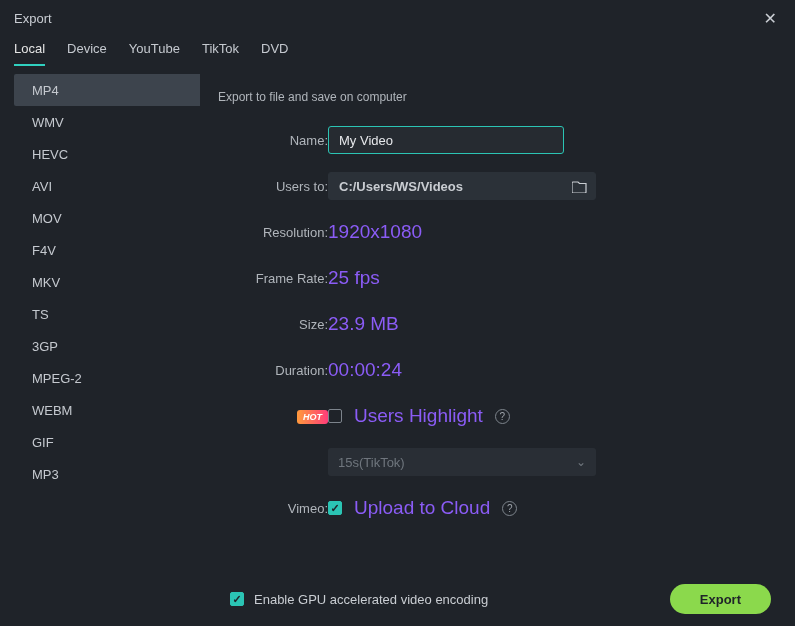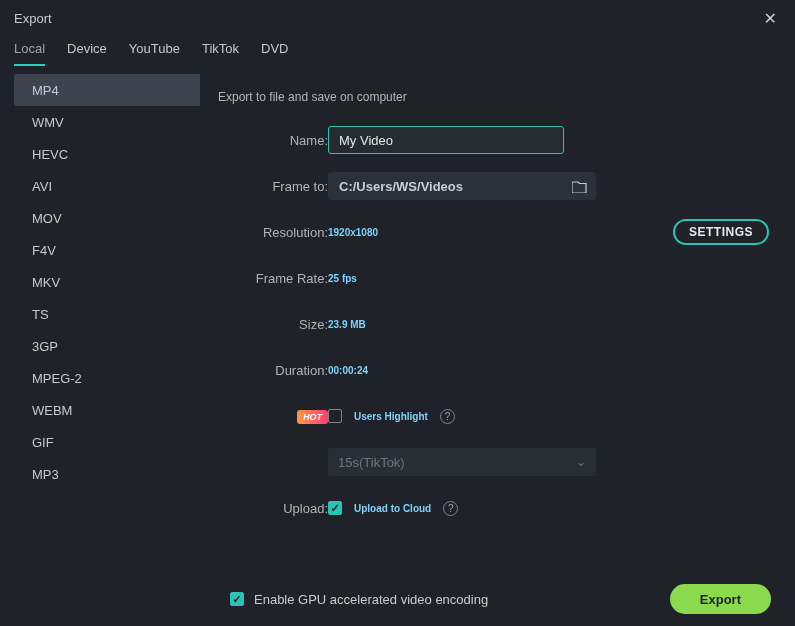--- a/index.html
+++ b/index.html
@@ -29,21 +29,21 @@
     align-items: flex-end;
   }
   .tab {
     color: #c5c9cf;
     font-size: 13px;
     padding-bottom: 8px;
     cursor: pointer;
     border-bottom: 2px solid transparent;
   }
   .tab.active {
-    color: #a3a3a3;
+    color: #e5e5e5;
     border-bottom: 2px solid #30d0c0;
   }
   .body {
     display: flex;
     height: calc(100% - 66px - 54px);
     padding: 8px 14px 0 14px;
     gap: 18px;
   }
   .sidebar {
     width: 186px;
@@ -115,21 +115,21 @@
     padding: 0 14px;
     border: 2px solid #2bc4b4;
     border-radius: 14px;
     background: transparent;
     color: #e6e8eb;
     font-weight: 700;
     font-size: 12px;
     letter-spacing: 0.5px;
     cursor: pointer;
   }
-  .static-val { color: #7dd3fc; font-size: 10px; font-weight: bold; }
+  .static-val { color: #8b5cf6; font-size: 19px; }
   .hot-badge {
     display: inline-block;
     padding: 2px 6px;
     border-radius: 3px;
     font-size: 9px;
     font-weight: 700;
     font-style: italic;
     color: #fff;
     background: linear-gradient(90deg,#ff9a3c,#ff3c7a);
   }
@@ -225,38 +225,37 @@
     <div class="subtitle">Export to file and save on computer</div>
 
     <div class="row">
       <div class="lbl">Name:</div>
       <div class="val">
         <input class="inp" value="My Video" style="">
       </div>
     </div>
 
     <div class="row">
-      <div class="lbl">Frame to:</div>
+      <div class="lbl">Users to:</div>
       <div class="val">
         <div class="pathbox">
           <span>C:/Users/WS/Videos</span>
           <span class="folder-icon">
             <svg width="15" height="13" viewBox="0 0 15 13">
                 <path d="M1 2h5l1.5 1.5H14v8.5a1 1 0 0 1-1 1H1a1 1 0 0 1-1-1V3a1 1 0 0 1 1-1z" fill="none" stroke="#c9cdd2" stroke-width="1.2"></path>
               </svg>
           </span>
         </div>
       </div>
     </div>
 
     <div class="row">
       <div class="lbl">Resolution:</div>
       <div class="val row-just">
         <span class="static-val">1920x1080</span>
-        <button class="settings-btn">SETTINGS</button>
       </div>
     </div>
 
     <div class="row">
       <div class="lbl">Frame Rate:</div>
       <div class="val">
           <span class="static-val">25 fps</span>
         </div>
     </div>
 
@@ -289,21 +288,21 @@
       <div class="lbl"></div>
       <div class="val">
         <div class="dropdown">
           <span>15s(TikTok)</span>
           <span class="chev">⌄</span>
         </div>
       </div>
     </div>
 
     <div class="row">
-      <div class="lbl">Upload:</div>
+      <div class="lbl">Vimeo:</div>
       <div class="val">
         <span class="checkbox checked">
             <span class="checkmark">✓</span>
           </span>
         <span class="static-val">Upload to Cloud</span>
         <span class="help-icon">?</span>
       </div>
     </div>
 
   </div>

